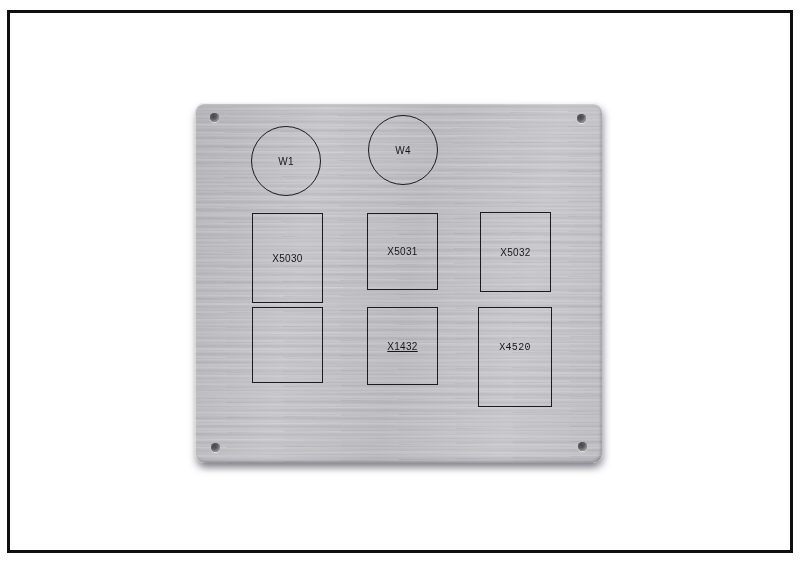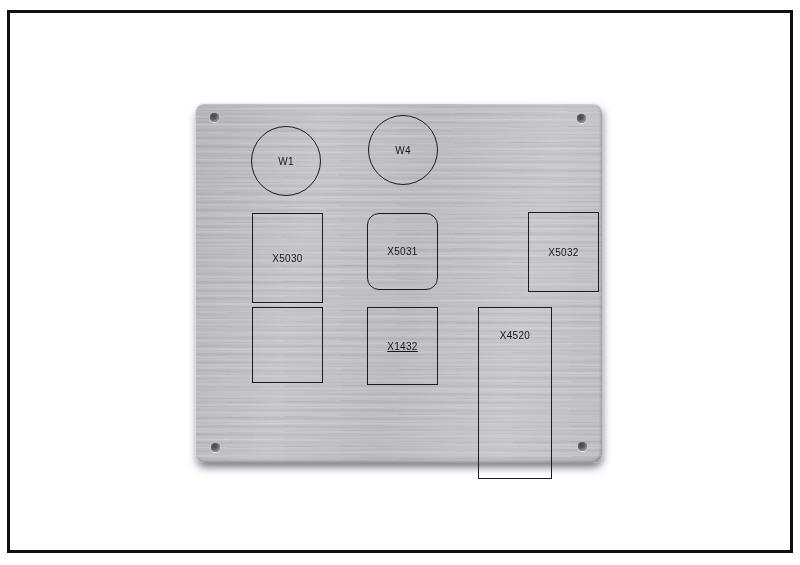--- a/index.html
+++ b/index.html
@@ -34,26 +34,26 @@
 
   
   .shape{position:absolute;border:1.5px solid #1c1c1c;box-sizing:border-box;
          display:flex;align-items:center;justify-content:center;
          color:#17171a;font-size:10px;letter-spacing:.3px;background:transparent;}
   .circle{border-radius:50%;}
   .c1{left:56px;top:23px;width:70px;height:70px;}
   .c2{left:173px;top:12px;width:70px;height:70px;}
   .c3{left:287px;top:24px;width:66px;height:66px;}
   .r1c1{left:57px;top:110px;width:71px;height:90px;}
-  .r1c2{left:172px;top:110px;width:71px;height:77px;border-radius:12px;}
-  .r1c3{left:285px;top:109px;width:71px;height:80px;margin-left:48px;}
+  .r1c2{left:172px;top:110px;width:71px;height:77px;}
+  .r1c3{left:285px;top:109px;width:71px;height:80px;}
   .r2c1{left:57px;top:204px;width:71px;height:76px;}
   .r2c2{left:172px;top:204px;width:71px;height:78px;text-decoration:underline;}
-  .r2c3{left:283px;top:204px;width:74px;height:172px;
-        align-items:flex-start;padding-top:22px;}
+  .r2c3{left:283px;top:204px;width:74px;height:100px;
+        align-items:flex-start;padding-top:34px;font-family:Liberation Mono, monospace;}
 
   
   .screw{position:absolute;width:9px;height:9px;border-radius:50%;
          background:radial-gradient(circle at 38% 35%, #4a4540 0%, #5d5d61 38%, #94949a 66%, #cfcfd3 100%);
          box-shadow:0 1px 1px rgba(255,255,255,.65), inset 0 0 1px rgba(0,0,0,.6);}
   .tl{left:15px;top:10px;}
   .tr{left:382px;top:11px;}
   .bl{left:16px;top:340px;}
   .br{left:383px;top:339px;}
 </style>

